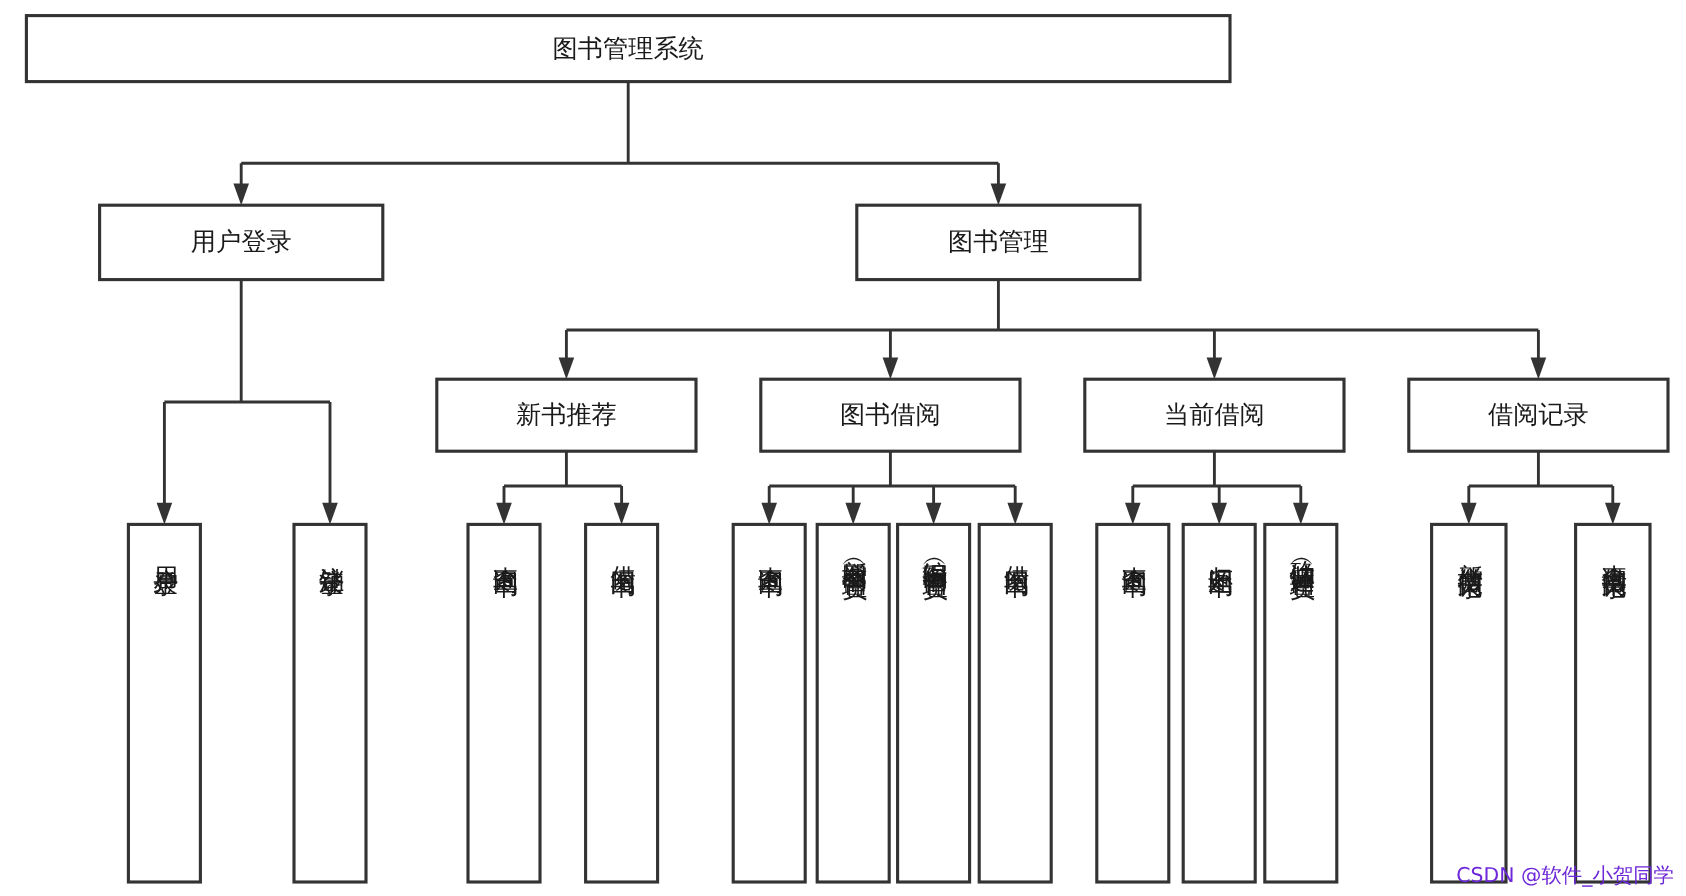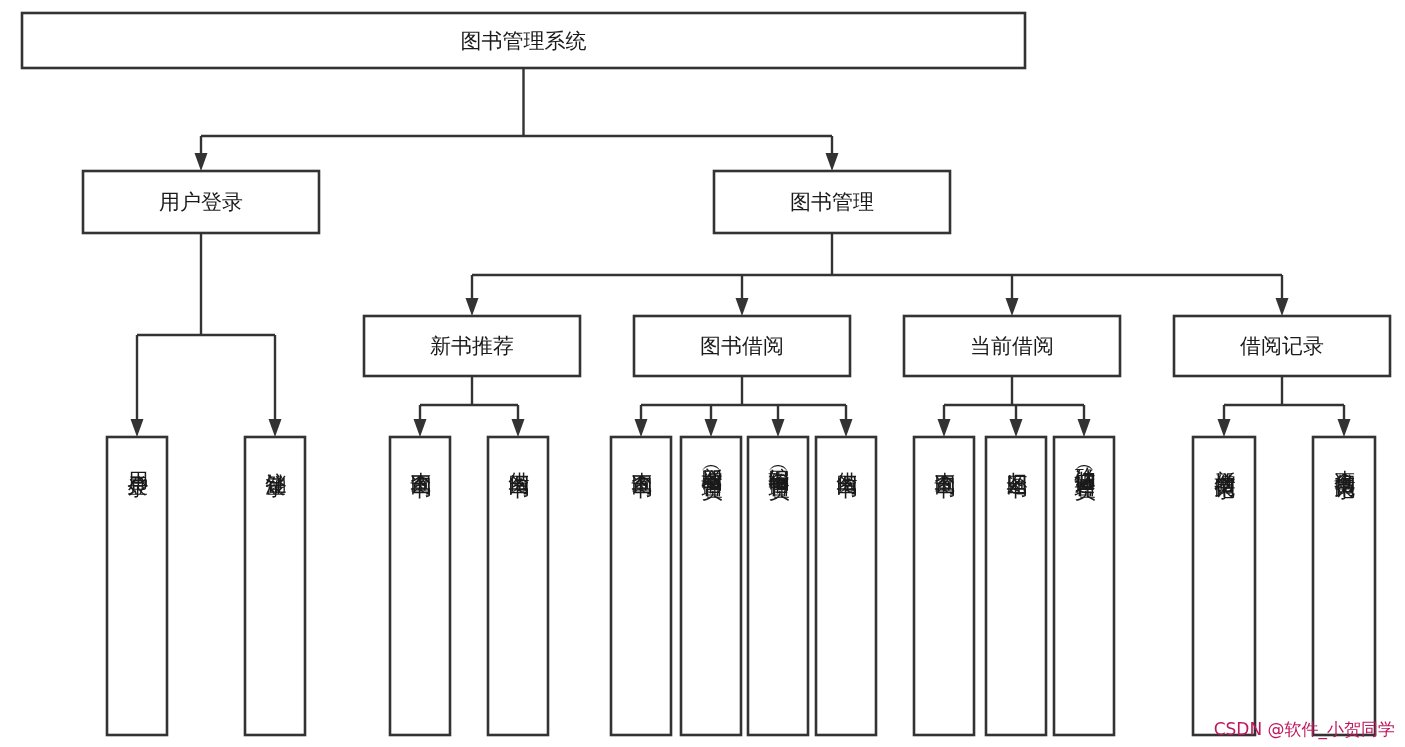--- a/index.html
+++ b/index.html
@@ -54,21 +54,21 @@
   .edge-arrow {
     fill: #333333;
     stroke: none;
   }
   .watermark {
     position: absolute;
     right: 12px;
     bottom: 6px;
     font-family: "DejaVu Sans", "Liberation Sans", sans-serif;
     font-size: 17px;
-    color: #be185d;
+    color: #6d28d9;
     white-space: nowrap;
     pointer-events: none;
   }
 </style>
 </head>
 <body>
 
 <div id="diagram-root">
   <svg class="flow" viewBox="0 0 1405 747">
     <g id="edges-layer">

